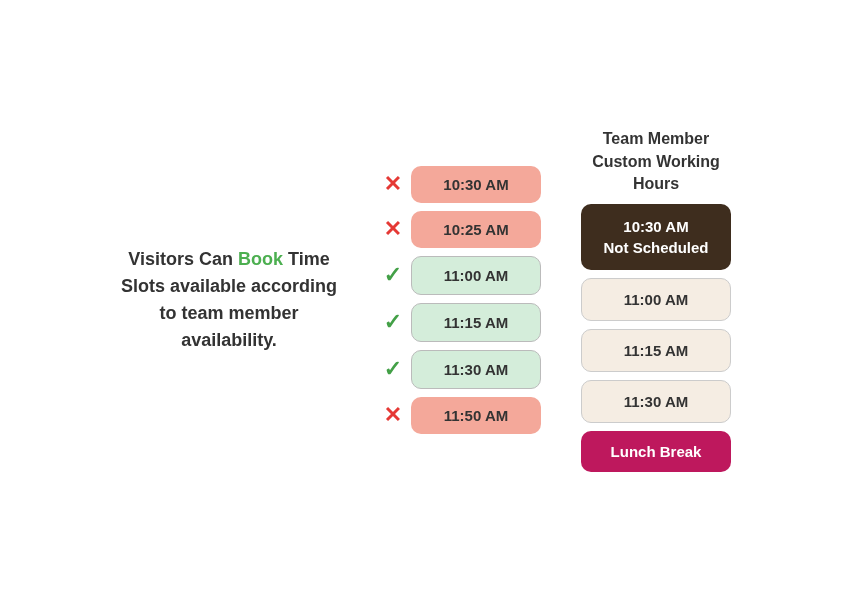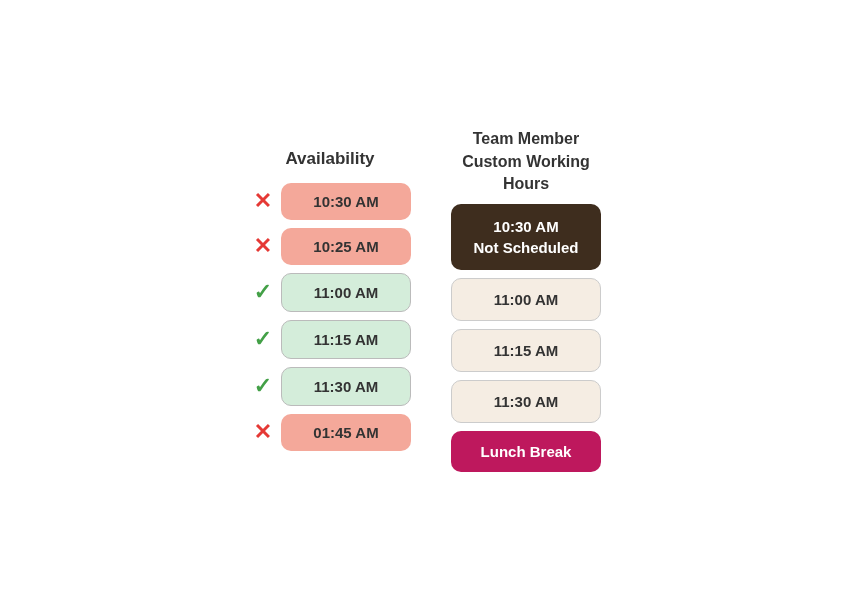--- a/index.html
+++ b/index.html
@@ -120,23 +120,26 @@
     .right-slot.lunch {
       background: #be185d;
       color: #fff;
     }
   </style>
 </head>
 <body>
 
 <div class="container">
 
+  <div class="left-text">
+    Visitors Can <span class="book">Book</span>
+    Time Slots available according to team member availability.
+  </div>
 
   <div class="middle-col">
-    <div class="availability-label">Availability</div>
 
     <div class="slot-row">
       <div class="slot-icon icon-x">✕</div>
       <button class="slot-btn unavailable">10:30 AM</button>
     </div>
 
     <div class="slot-row">
       <div class="slot-icon icon-x">✕</div>
       <button class="slot-btn unavailable">10:25 AM</button>
     </div>
@@ -151,21 +154,21 @@
       <button class="slot-btn available">11:15 AM</button>
     </div>
 
     <div class="slot-row">
       <div class="slot-icon icon-check">✓</div>
       <button class="slot-btn available">11:30 AM</button>
     </div>
 
     <div class="slot-row">
       <div class="slot-icon icon-x">✕</div>
-      <button class="slot-btn unavailable">01:45 AM</button>
+      <button class="slot-btn unavailable">11:50 AM</button>
     </div>
   </div>
 
   <div class="right-col">
     <div class="right-header">
       Team Member<br>Custom Working<br>Hours
     </div>
 
     <div class="right-slot not-scheduled">
       10:30 AM<br>Not Scheduled

